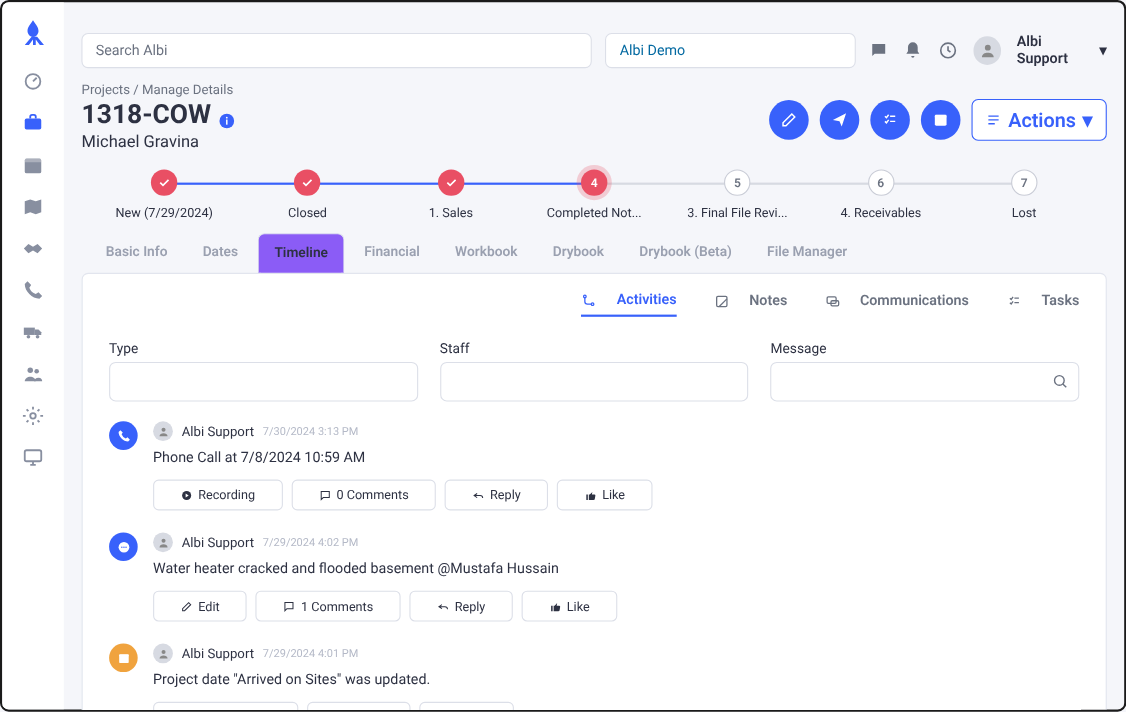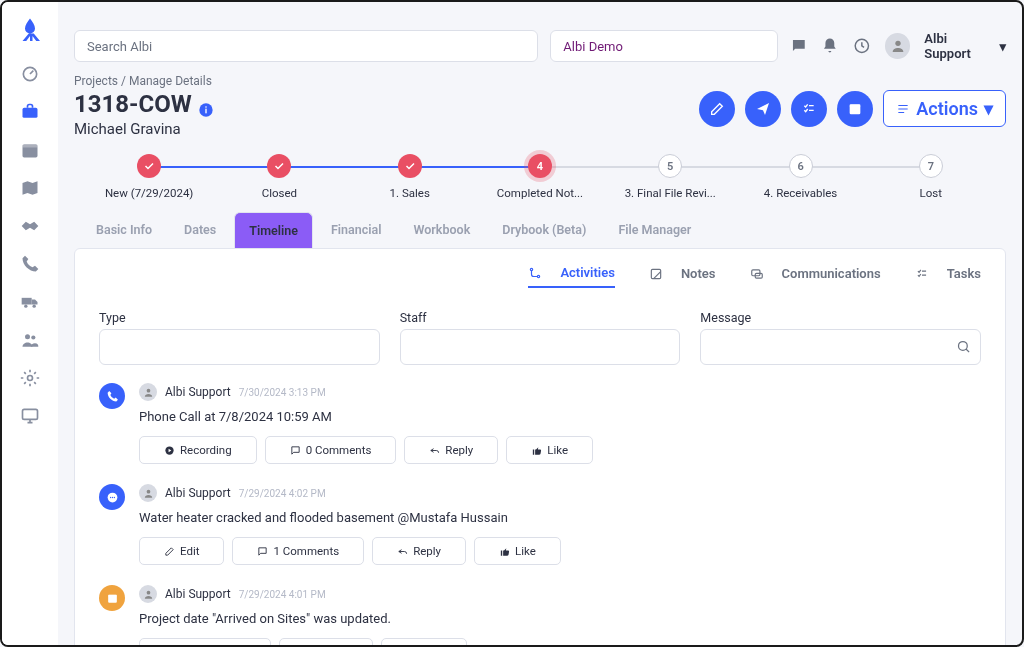--- a/index.html
+++ b/index.html
@@ -160,21 +160,21 @@
           <rect x="3" y="4" width="18" height="12" rx="2" fill="none" stroke="currentColor" stroke-width="2"></rect>
           <path d="M9 20h6M12 16v4" stroke="currentColor" stroke-width="2"></path>
         </svg>
       </div>
   </div>
 
   <div class="main">
 
     <div class="topbar">
       <div class="search-box search-albi">Search Albi</div>
-      <div class="search-box search-demo" style="color:#701a75;">Albi Demo</div>
+      <div class="search-box search-demo" style="color:#0369a1;">Albi Demo</div>
       <div class="top-icons">
         <div class="top-icon"><svg viewBox="0 0 24 24" fill="currentColor">
               <path d="M4 4h16v12H7l-3 3V4z"></path>
             </svg></div>
         <div class="top-icon"><svg viewBox="0 0 24 24" fill="currentColor">
               <path d="M12 2a6 6 0 00-6 6v5l-2 3h16l-2-3V8a6 6 0 00-6-6zM10 19a2 2 0 104 0"></path>
             </svg></div>
         <div class="top-icon"><svg viewBox="0 0 24 24" fill="currentColor">
               <circle cx="12" cy="12" r="9" fill="none" stroke="currentColor" stroke-width="2"></circle>
               <path d="M12 7v5l3 2" stroke="currentColor" stroke-width="2" fill="none"></path>
@@ -287,20 +287,21 @@
             <div class="step-label">Lost</div>
           </div>
       </div>
 
       <div class="tabs">
         <div class="tab">Basic Info</div>
         <div class="tab">Dates</div>
         <div class="tab active">Timeline</div>
         <div class="tab">Financial</div>
         <div class="tab">Workbook</div>
+        <div class="tab">Drybook</div>
         <div class="tab">Drybook (Beta)</div>
         <div class="tab">File Manager</div>
       </div>
 
       <div class="panel">
 
         <div class="subtabs">
           <div class="subtab active">
               <svg viewBox="0 0 24 24" fill="none" stroke="currentColor" stroke-width="2">
                 <circle cx="6" cy="6" r="2"></circle>

